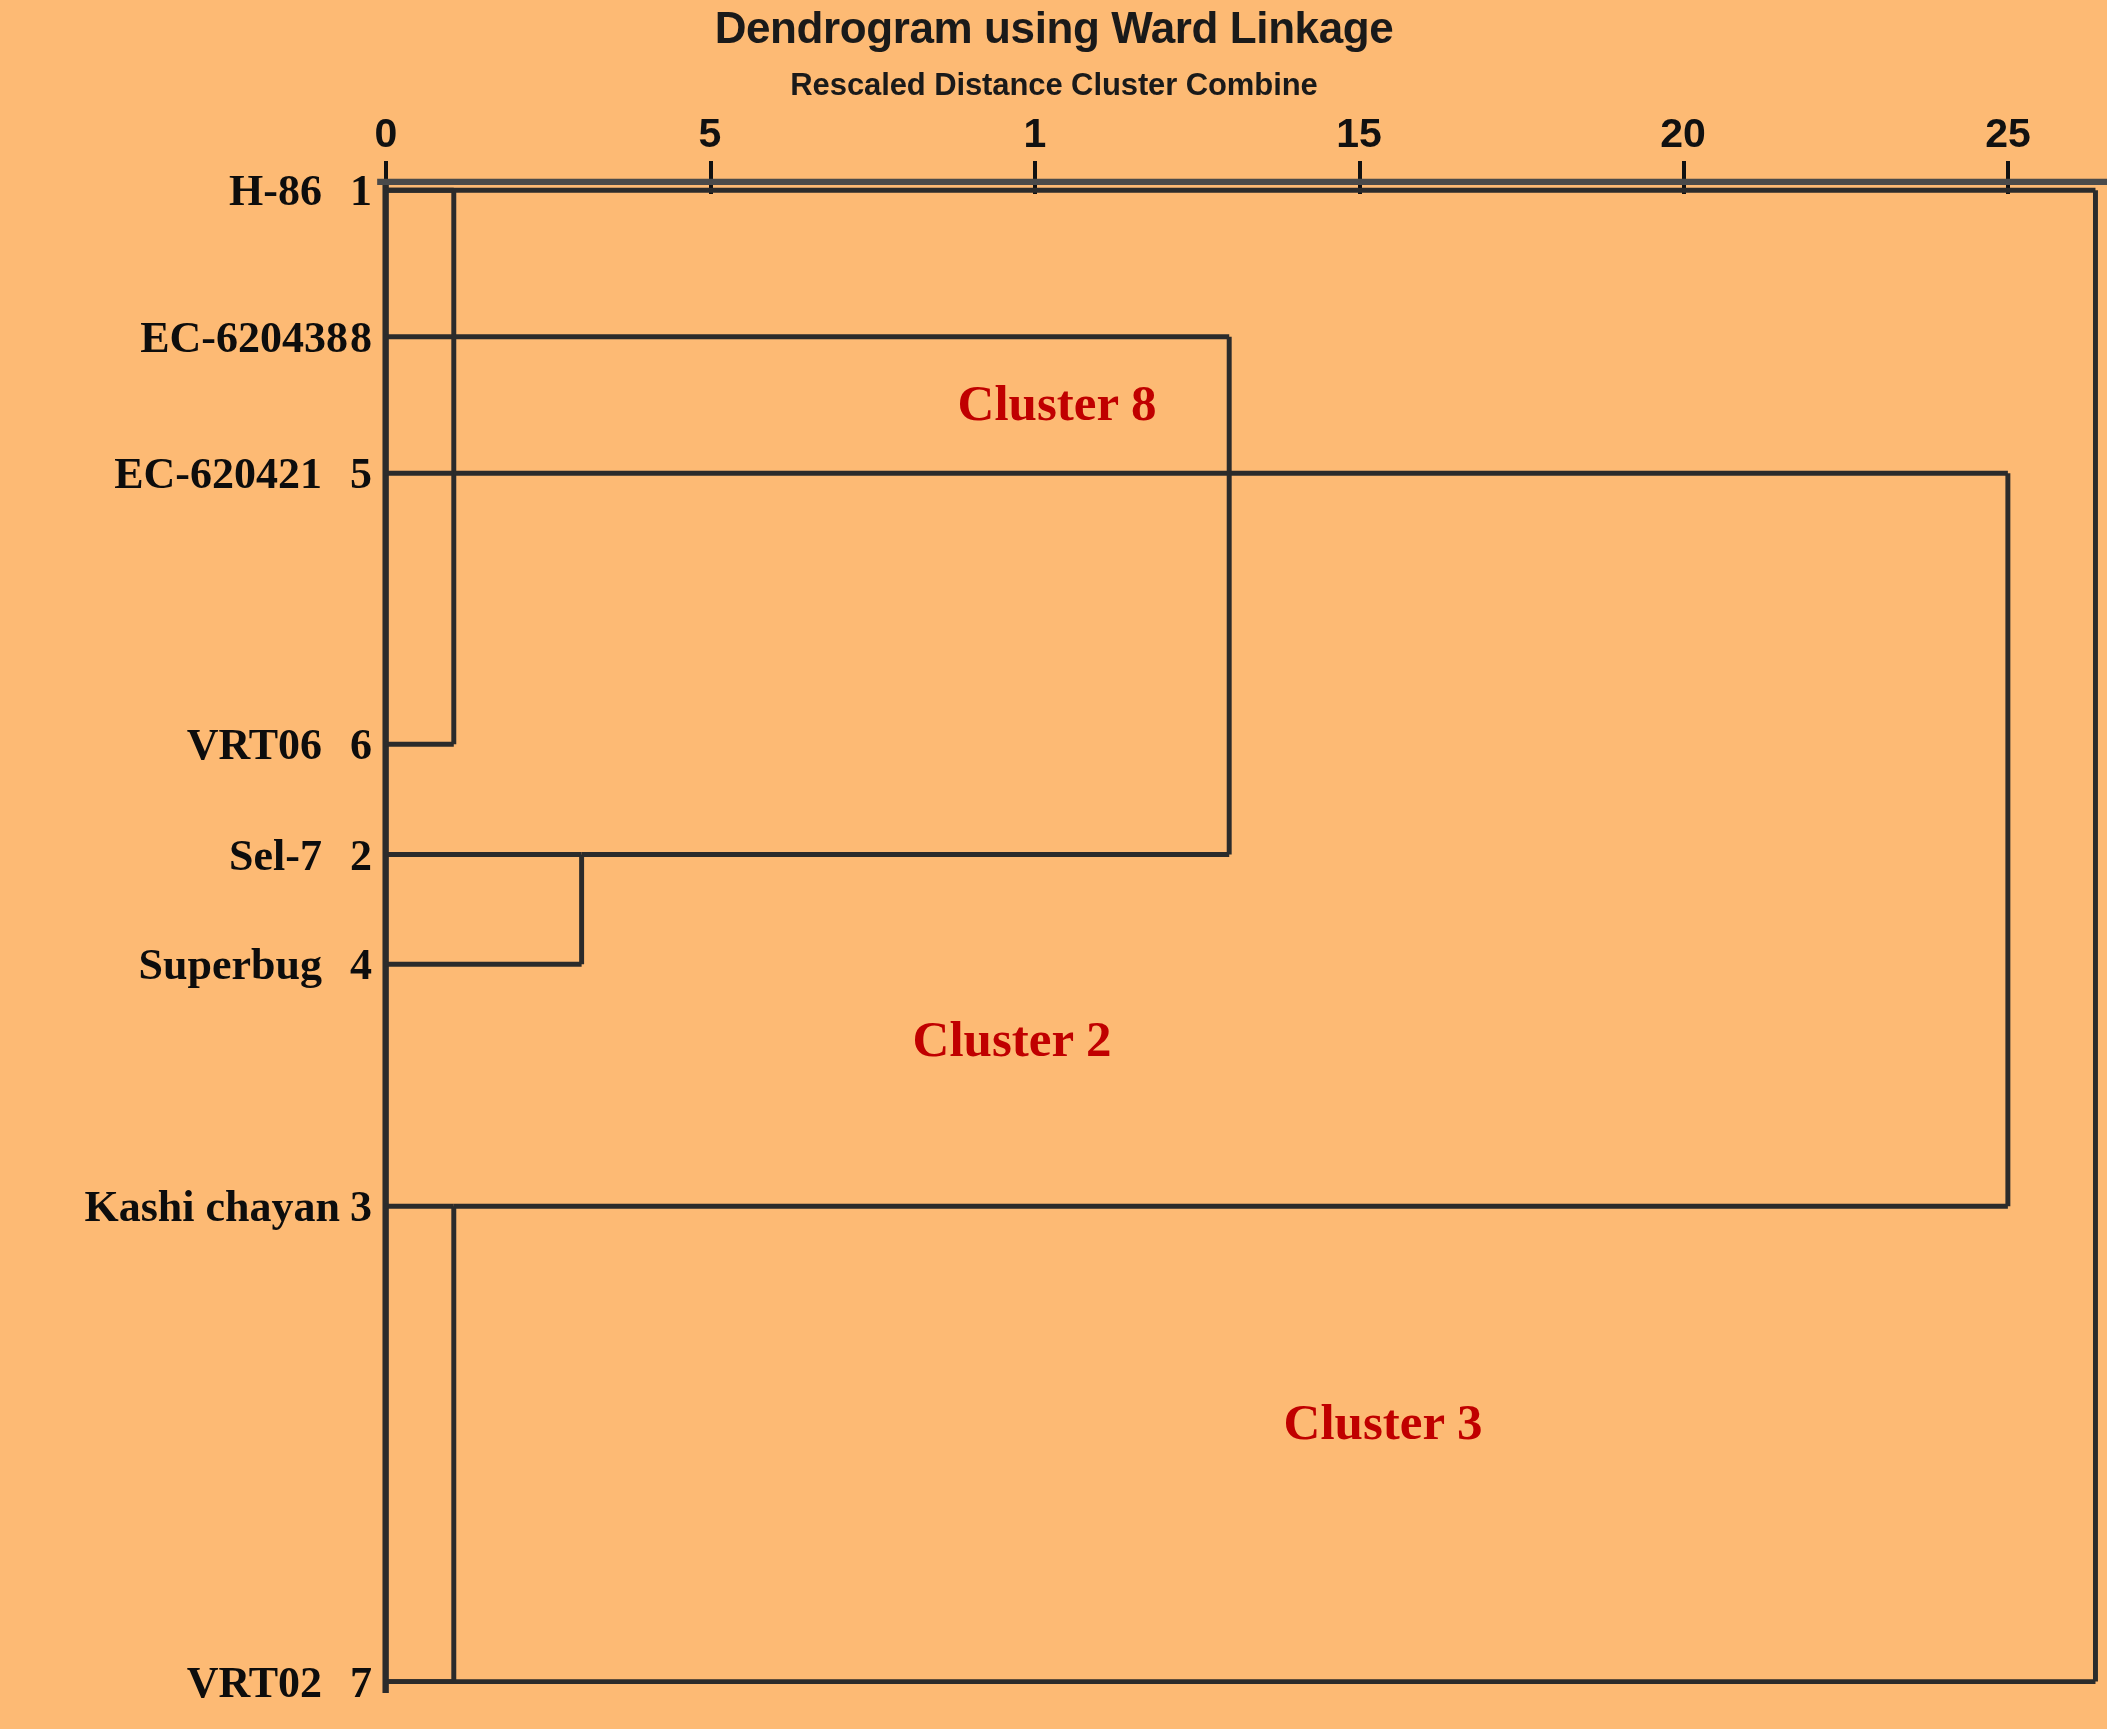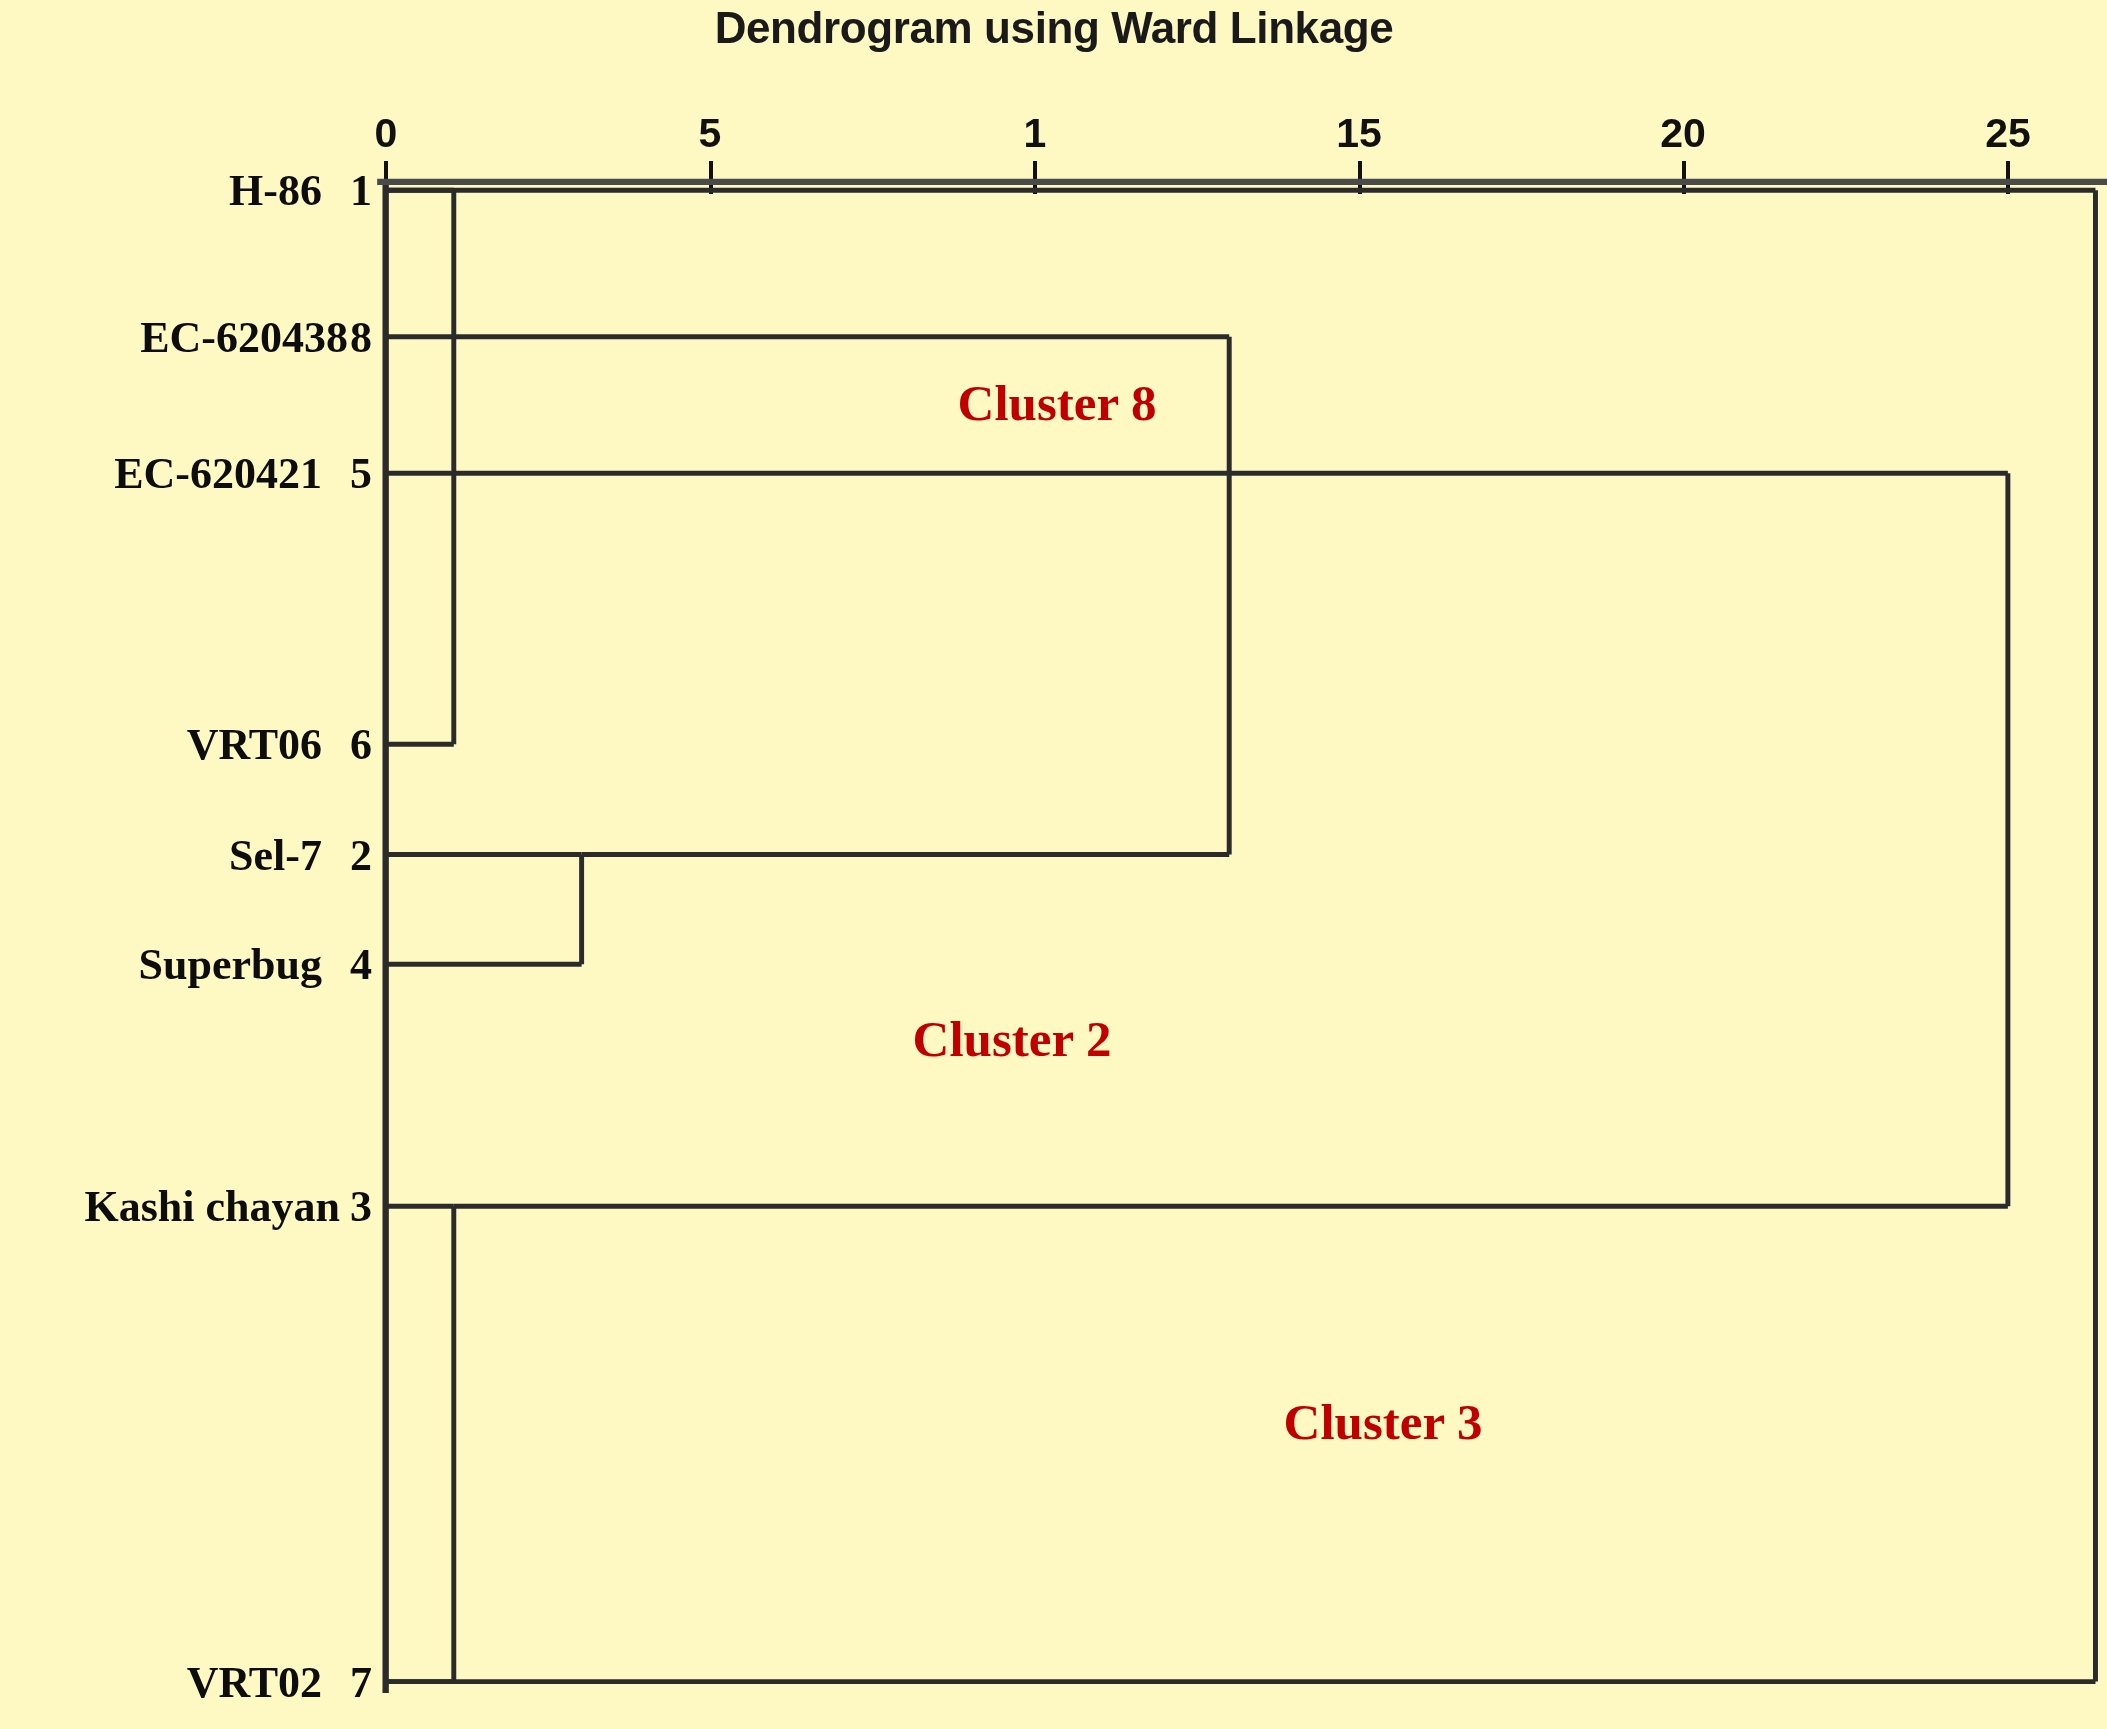--- a/index.html
+++ b/index.html
@@ -9,21 +9,21 @@
     background: #ffffff;
   }
   body {
     font-family: "Liberation Sans", sans-serif;
     -webkit-font-smoothing: antialiased;
   }
   #figure {
     position: relative;
     width: 2108px;
     height: 1729px;
-    background: #fef9c3;
+    background: #fdba74;
     overflow: hidden;
   }
   
   #main-title {
     position: absolute;
     left: 0;
     top: 2.8px;
     width: 2108px;
     text-align: center;
     font-family: "Liberation Sans", sans-serif;
@@ -99,20 +99,21 @@
     width: 2108px;
     height: 1729px;
   }
 </style>
 </head>
 <body>
 
 <div id="figure">
 
   <div id="main-title">Dendrogram using Ward Linkage</div>
+  <div id="sub-title">Rescaled Distance Cluster Combine</div>
 
   <div id="axis-layer">
       <div class="axis-tick-label" style="left: 386px; top: 110px;">0</div>
       <div class="axis-tick-mark" style="left: 384px; top: 161px; height: 33px;"></div>
       <div class="axis-tick-label" style="left: 710px; top: 110px;">5</div>
       <div class="axis-tick-mark" style="left: 709px; top: 161px; height: 33px;"></div>
       <div class="axis-tick-label" style="left: 1035px; top: 110px;">1</div>
       <div class="axis-tick-mark" style="left: 1033px; top: 161px; height: 33px;"></div>
       <div class="axis-tick-label" style="left: 1359px; top: 110px;">15</div>
       <div class="axis-tick-mark" style="left: 1358px; top: 161px; height: 33px;"></div>

